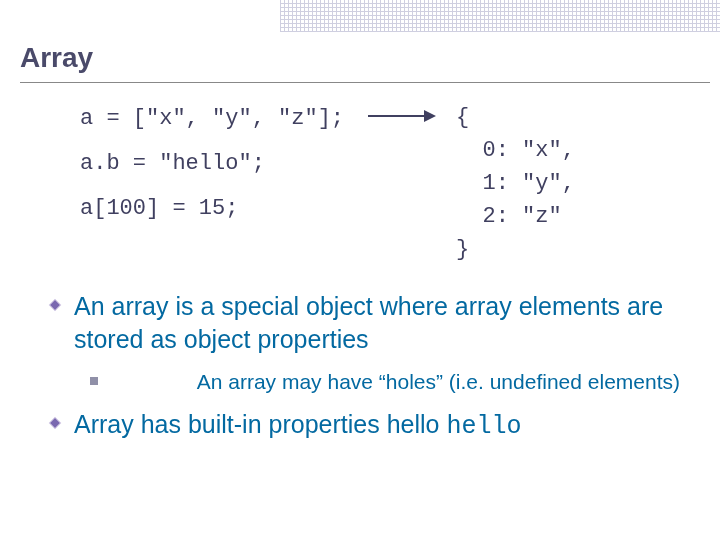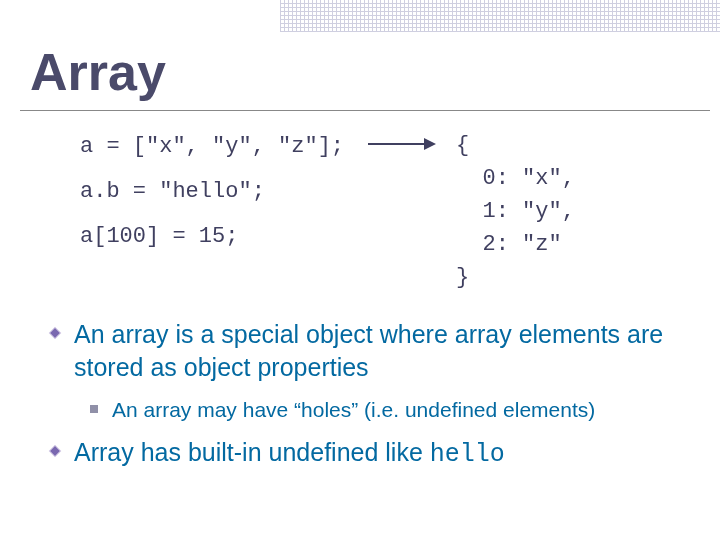--- a/index.html
+++ b/index.html
@@ -26,23 +26,23 @@
     top: 0;
     bottom: 0;
     width: 440px;
     background-image:
       repeating-linear-gradient(0deg, #cfcfe0 0 1px, transparent 1px 4px),
       repeating-linear-gradient(90deg, #cfcfe0 0 1px, transparent 1px 4px);
   }
   .title {
     font-family: Verdana, Arial, sans-serif;
     font-weight: bold;
-    font-size: 52px;
+    font-size: 28px;
     color: #4a4a6a;
-    margin: 10px 0 8px 30px;
+    margin: 10px 0 8px 20px;
   }
   .rule {
     height: 0;
     border-top: 1px solid #888;
     margin: 0 10px 18px 20px;
   }
   .code-area {
     display: flex;
     align-items: flex-start;
     margin: 0 0 24px 80px;
@@ -80,20 +80,21 @@
     left: 0;
     top: 8px;
   }
   .diamond svg { display: block; }
   .li2 {
     position: relative;
     margin-left: 42px;
     padding-left: 22px;
     font-size: 21px;
     margin-bottom: 12px;
+    text-align: right;
   }
   .li2 .sq {
     position: absolute;
     left: 0;
     top: 9px;
     width: 8px;
     height: 8px;
     background: #9090a8;
   }
   .mono { font-family: "Courier New", monospace; }
@@ -143,15 +144,15 @@
     <span class="sq"></span>
     <span>An array may have “holes” (i.e. undefined elements)</span>
   </div>
   <div class="li1">
     <span class="diamond">
       <svg width="14" height="14" viewBox="0 0 14 14">
         <rect x="3" y="3" width="8" height="8" fill="#7a68b0" transform="rotate(45 7 7)"></rect>
         <rect x="3" y="3" width="8" height="8" fill="none" stroke="#d8d0e8" stroke-width="1" transform="rotate(45 7 7)"></rect>
       </svg>
     </span>
-    <span>Array has built-in undefined like </span><span class="mono">hello</span>
+    <span>Array has built-in properties hello </span><span class="mono">hello</span>
   </div>
 </div>
 
 </body></html>

